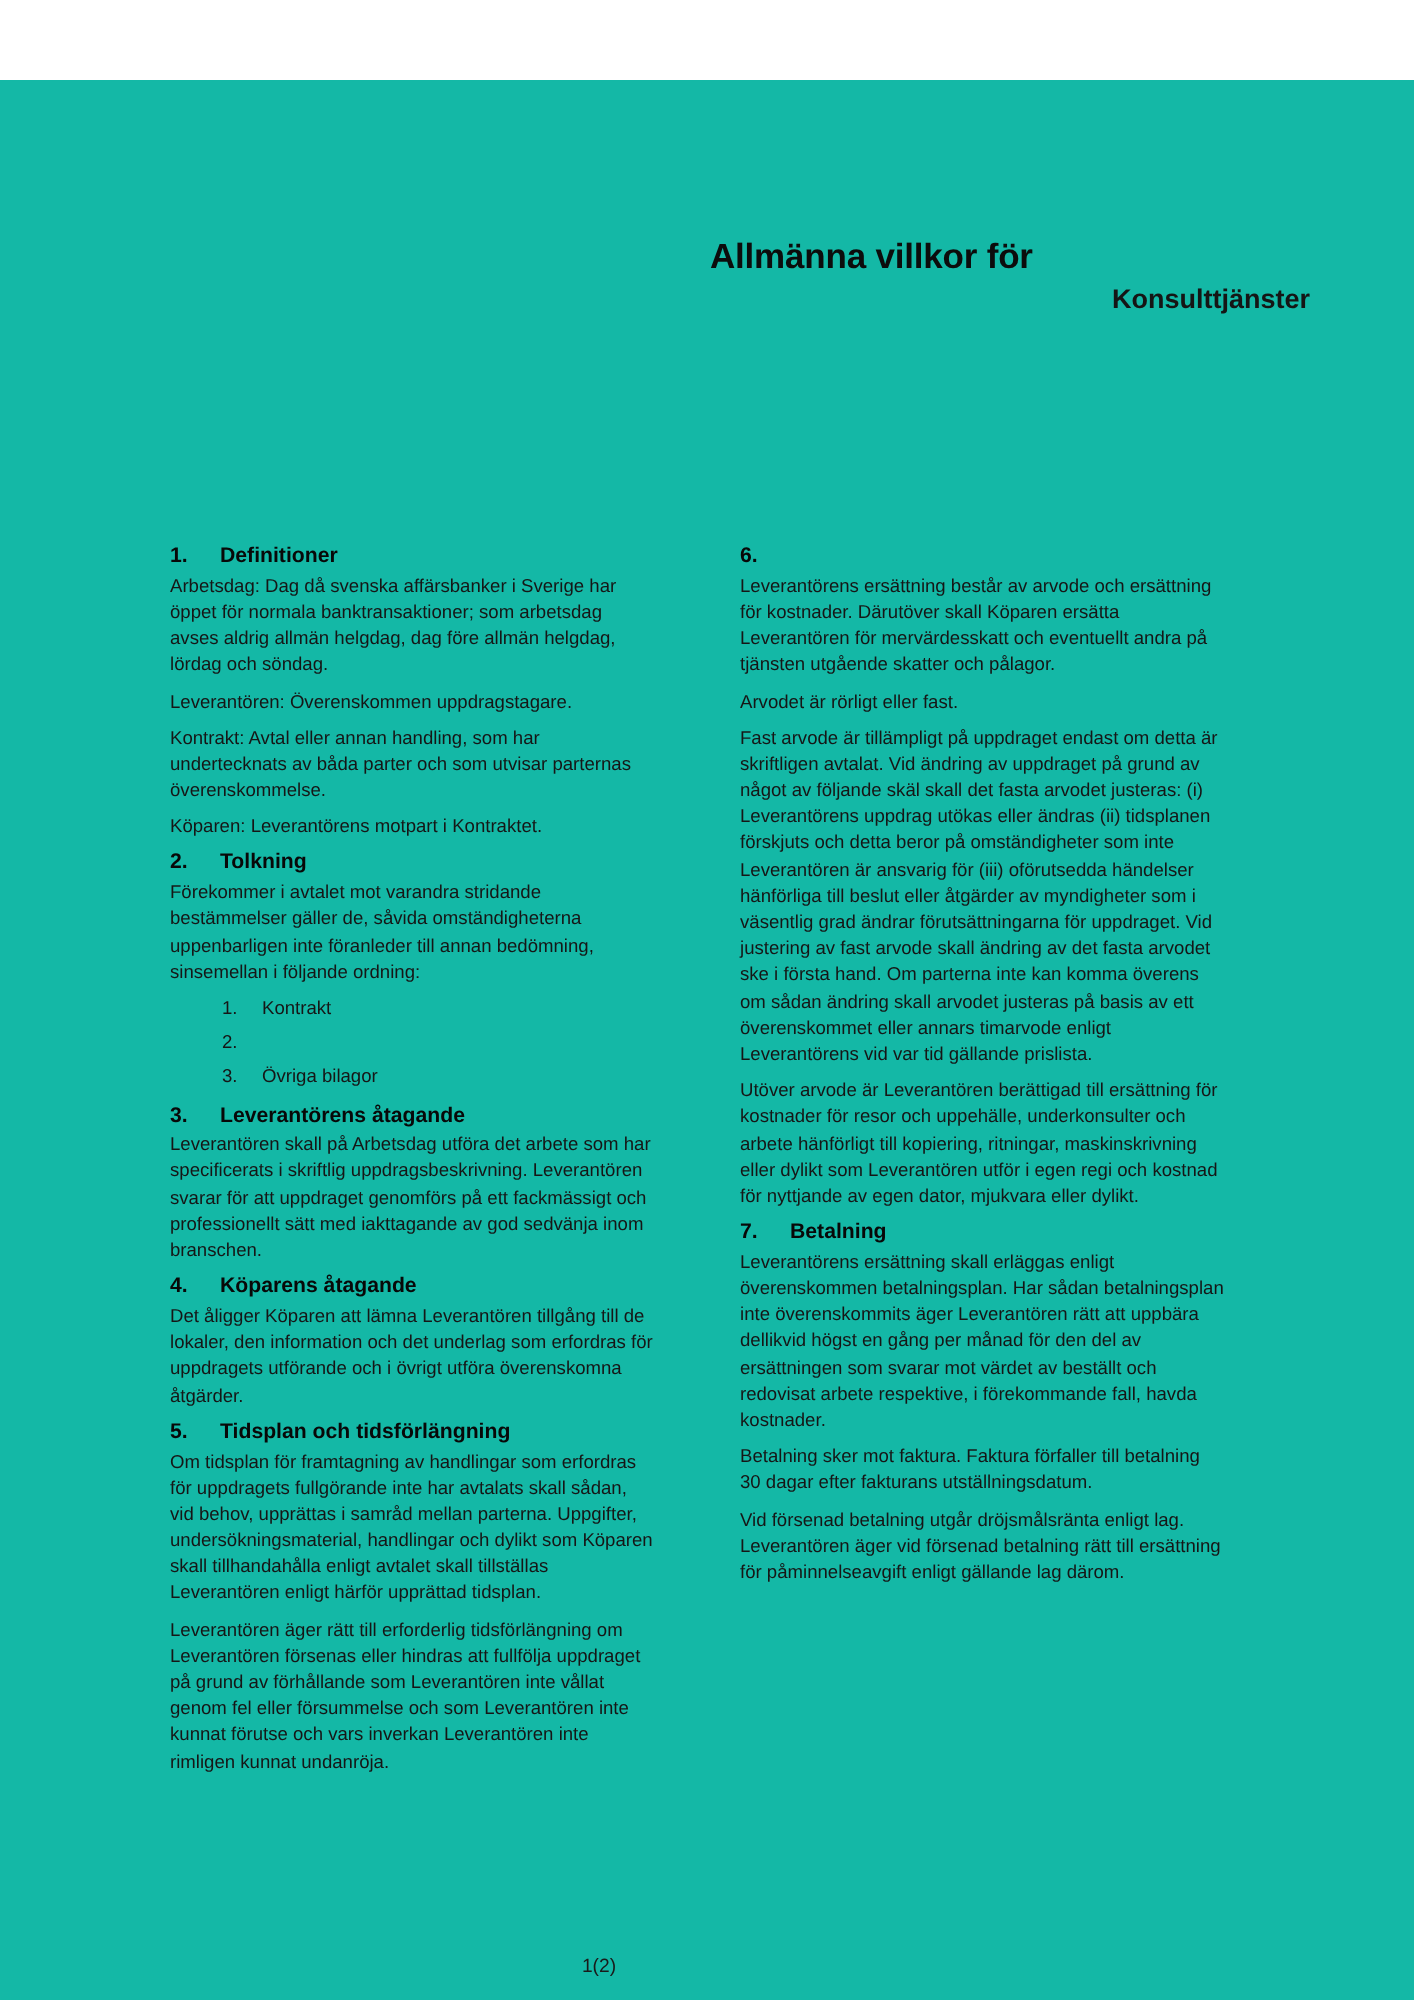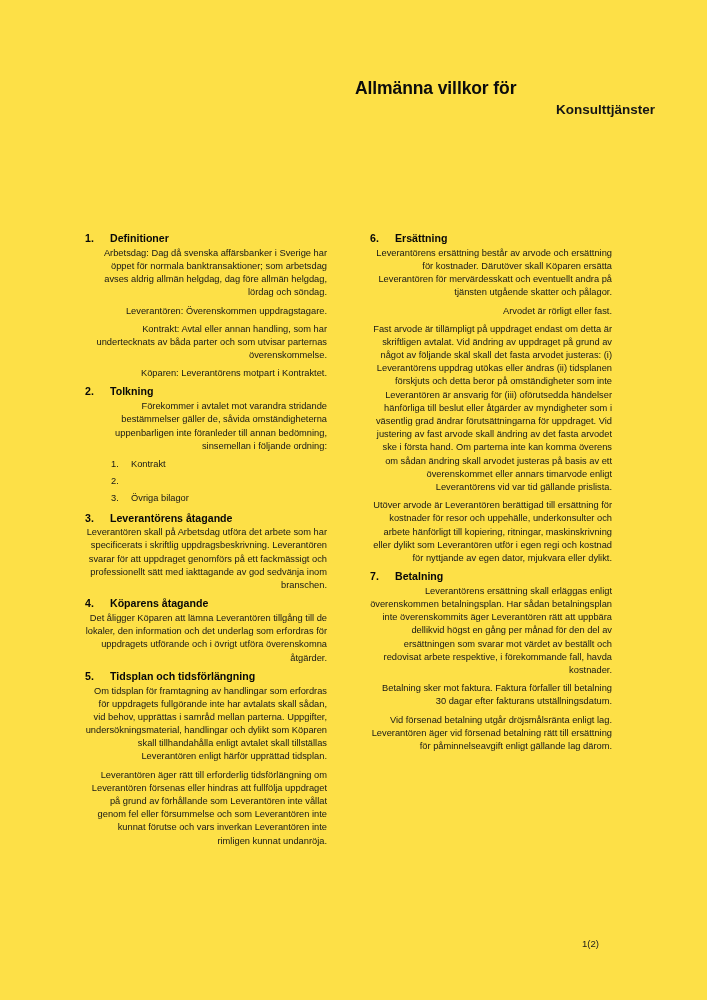--- a/index.html
+++ b/index.html
@@ -11,21 +11,22 @@
     width: 707px;
     height: 1000px;
     position: relative;
     font-family: "Liberation Sans", sans-serif;
     color: #111111;
     overflow: hidden;
   }
   .page {
     position: absolute;
     inset: 0;
-    background: #fde047;
+    background: #14b8a6;
+    margin-top: 40px;
   }
 
   
   .doc-header {
     position: absolute;
     left: 355px;
     top: 78px;
     width: 300px;
   }
   .doc-title {
@@ -87,21 +88,21 @@
   }
   h2.section-heading .label { flex: 1 1 auto; }
 
   .section + .section { margin-top: 5px; }
 
   p.body-text {
     margin: 0 0 5px 0;
     font-size: 9.3px;
     line-height: 1.42;
     color: #161616;
-    text-align: right;
+    text-align: left;
   }
   p.body-text:last-child { margin-bottom: 0; }
 
   ol.sub-list {
     margin: 2px 0 6px 0;
     padding: 0;
     list-style: none;
   }
   ol.sub-list li {
     display: flex;
@@ -116,21 +117,21 @@
     flex: 0 0 20px;
   }
   ol.sub-list li .li-text { flex: 1 1 auto; }
 
   
   .page-footer {
     position: absolute;
     left: 0;
     top: 938px;
     width: 599px;
-    text-align: right;
+    text-align: center;
     font-size: 9.6px;
     color: #1a1a1a;
   }
 </style>
 </head>
 <body>
 
 <div class="page">
 
   <div class="doc-header">
@@ -191,21 +192,20 @@
             <span class="label">Tidsplan och tidsförlängning</span>
           </h2>
           <p class="body-text">Om tidsplan för framtagning av handlingar som erfordras för uppdragets fullgörande inte har avtalats skall sådan, vid behov, upprättas i samråd mellan parterna. Uppgifter, undersökningsmaterial, handlingar och dylikt som Köparen skall tillhandahålla enligt avtalet skall tillställas Leverantören enligt härför upprättad tidsplan.</p>
           <p class="body-text">Leverantören äger rätt till erforderlig tidsförlängning om Leverantören försenas eller hindras att fullfölja uppdraget på grund av förhållande som Leverantören inte vållat genom fel eller försummelse och som Leverantören inte kunnat förutse och vars inverkan Leverantören inte rimligen kunnat undanröja.</p>
         </div>
       </div>
     <div class="col col-right" id="col-right">
         <div class="section">
           <h2 class="section-heading">
             <span class="num">6.</span>
-            <span class="label">Ersättning</span>
           </h2>
           <p class="body-text">Leverantörens ersättning består av arvode och ersättning för kostnader. Därutöver skall Köparen ersätta Leverantören för mervärdesskatt och eventuellt andra på tjänsten utgående skatter och pålagor.</p>
           <p class="body-text">Arvodet är rörligt eller fast.</p>
           <p class="body-text">Fast arvode är tillämpligt på uppdraget endast om detta är skriftligen avtalat. Vid ändring av uppdraget på grund av något av följande skäl skall det fasta arvodet justeras: (i) Leverantörens uppdrag utökas eller ändras (ii) tidsplanen förskjuts och detta beror på omständigheter som inte Leverantören är ansvarig för (iii) oförutsedda händelser hänförliga till beslut eller åtgärder av myndigheter som i väsentlig grad ändrar förutsättningarna för uppdraget. Vid justering av fast arvode skall ändring av det fasta arvodet ske i första hand. Om parterna inte kan komma överens om sådan ändring skall arvodet justeras på basis av ett överenskommet eller annars timarvode enligt Leverantörens vid var tid gällande prislista.</p>
           <p class="body-text">Utöver arvode är Leverantören berättigad till ersättning för kostnader för resor och uppehälle, underkonsulter och arbete hänförligt till kopiering, ritningar, maskinskrivning eller dylikt som Leverantören utför i egen regi och kostnad för nyttjande av egen dator, mjukvara eller dylikt.</p>
         </div>
         <div class="section">
           <h2 class="section-heading">
             <span class="num">7.</span>
             <span class="label">Betalning</span>

